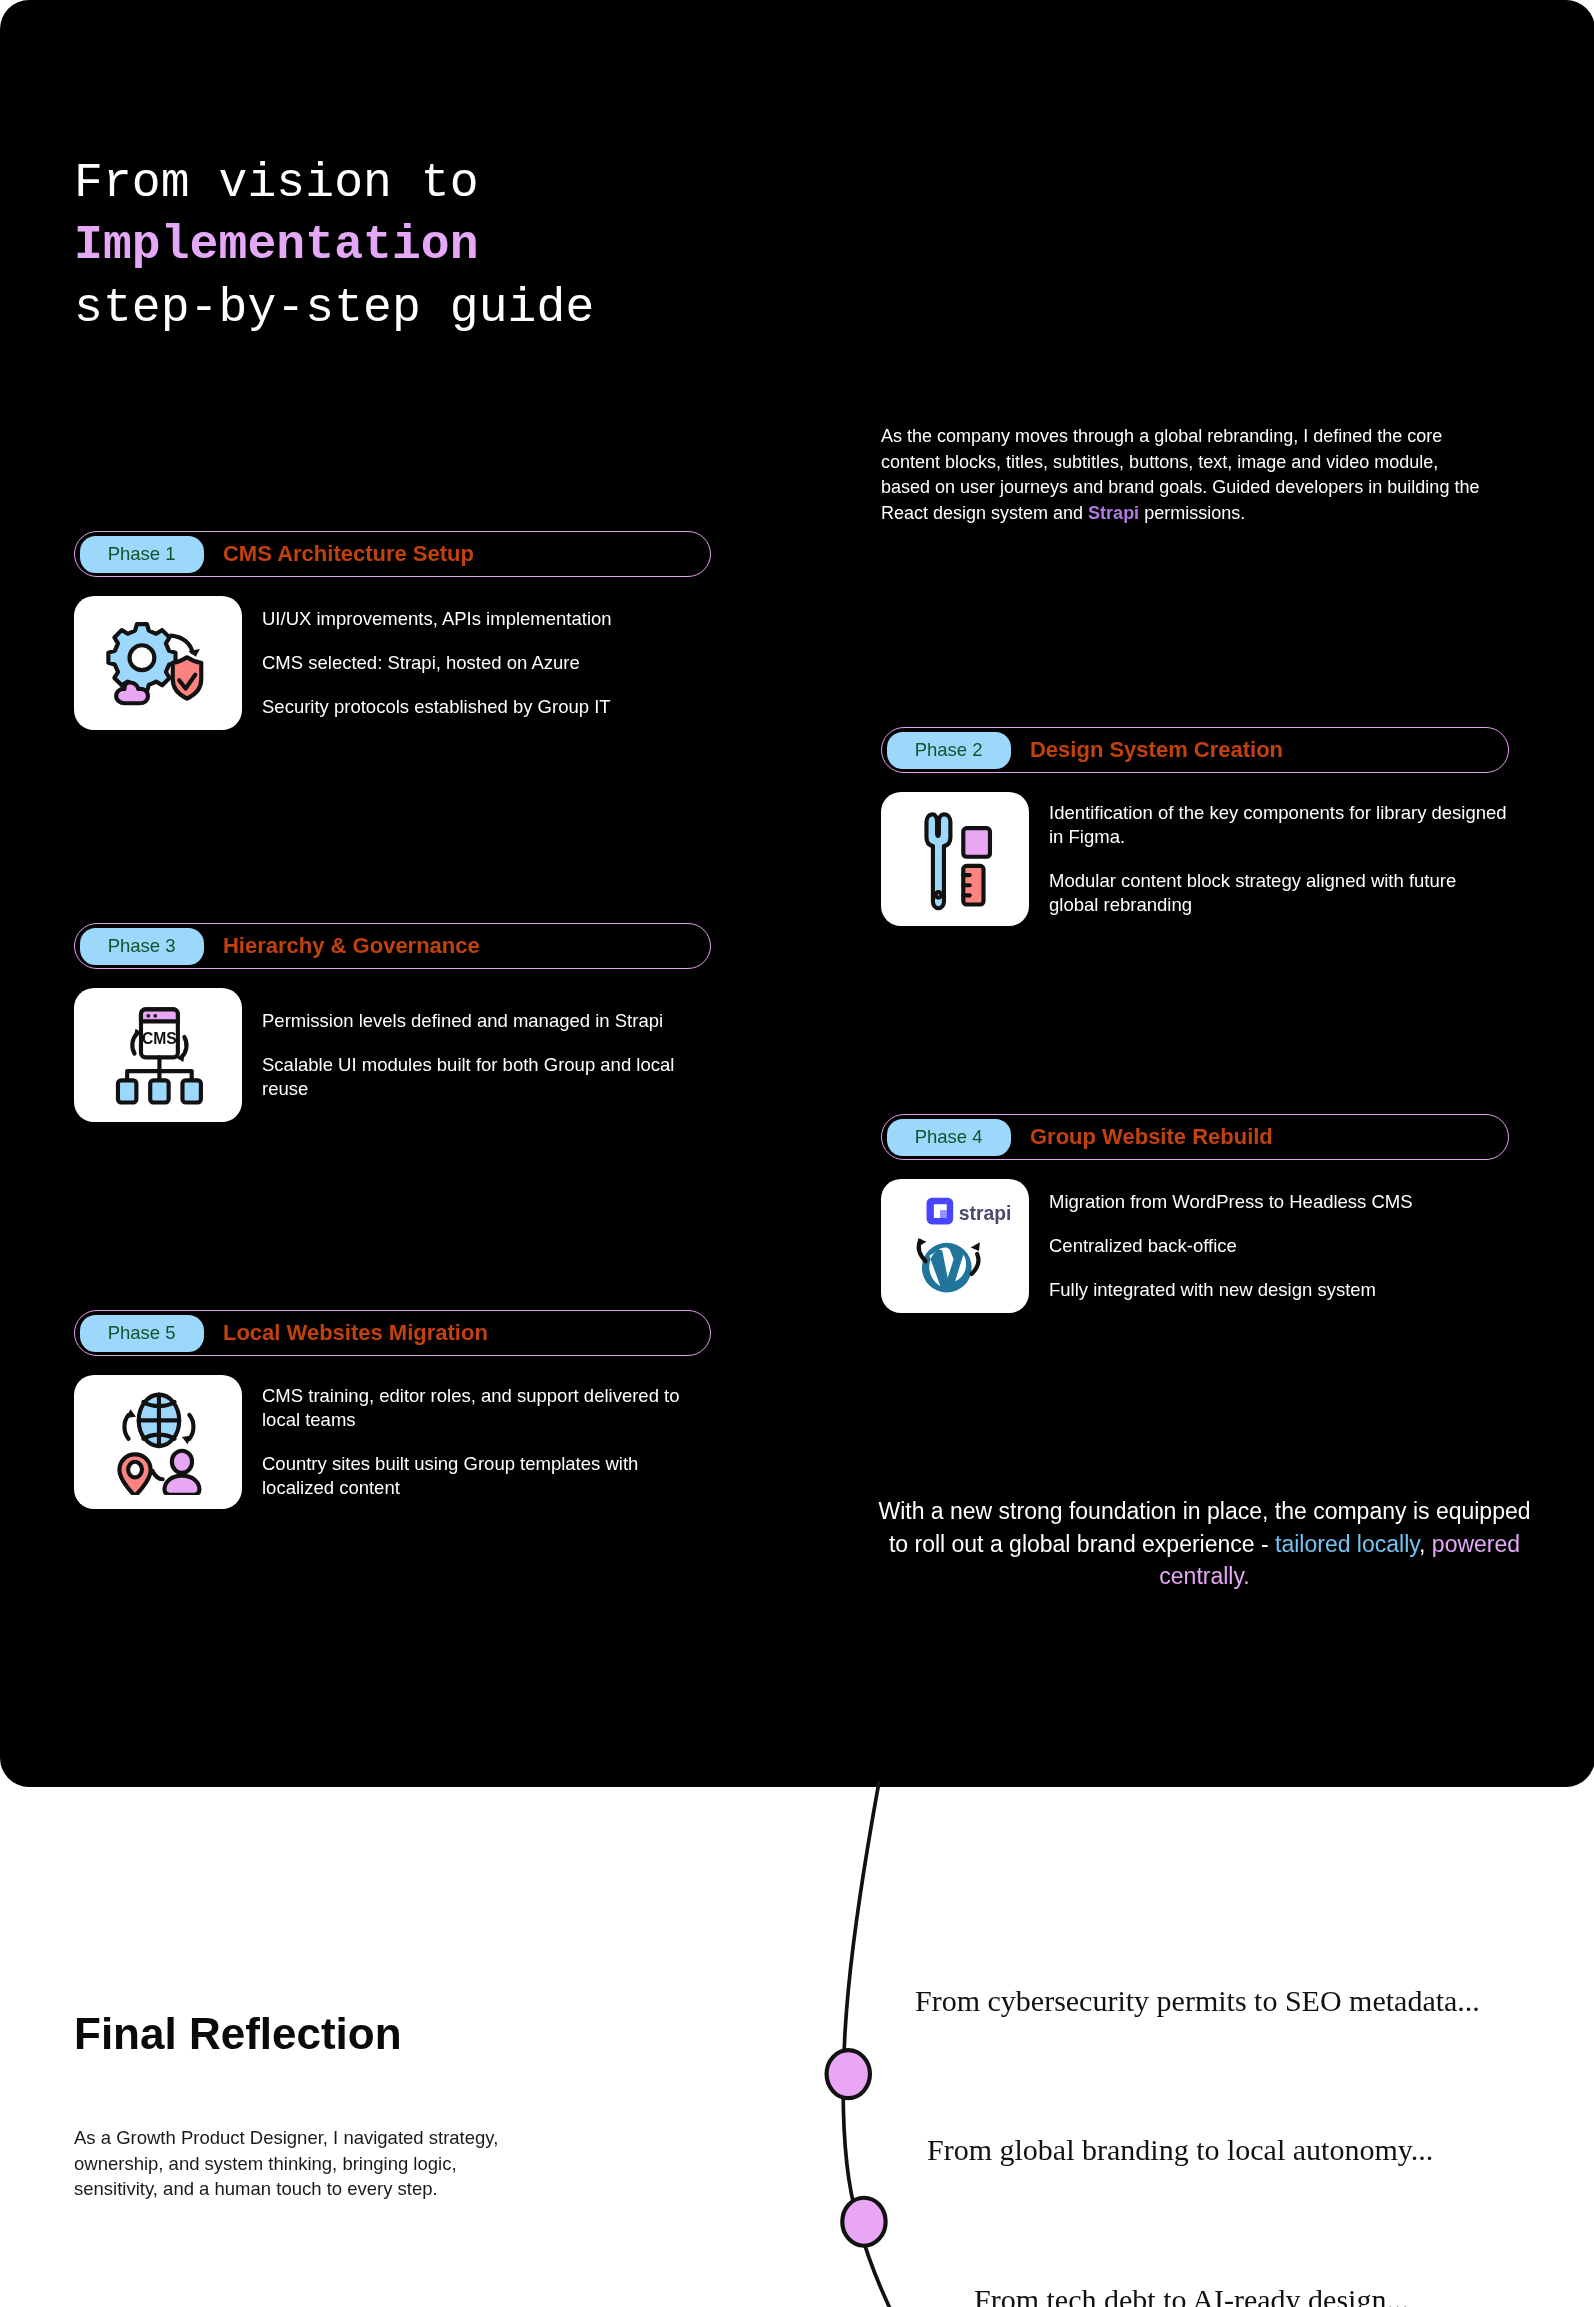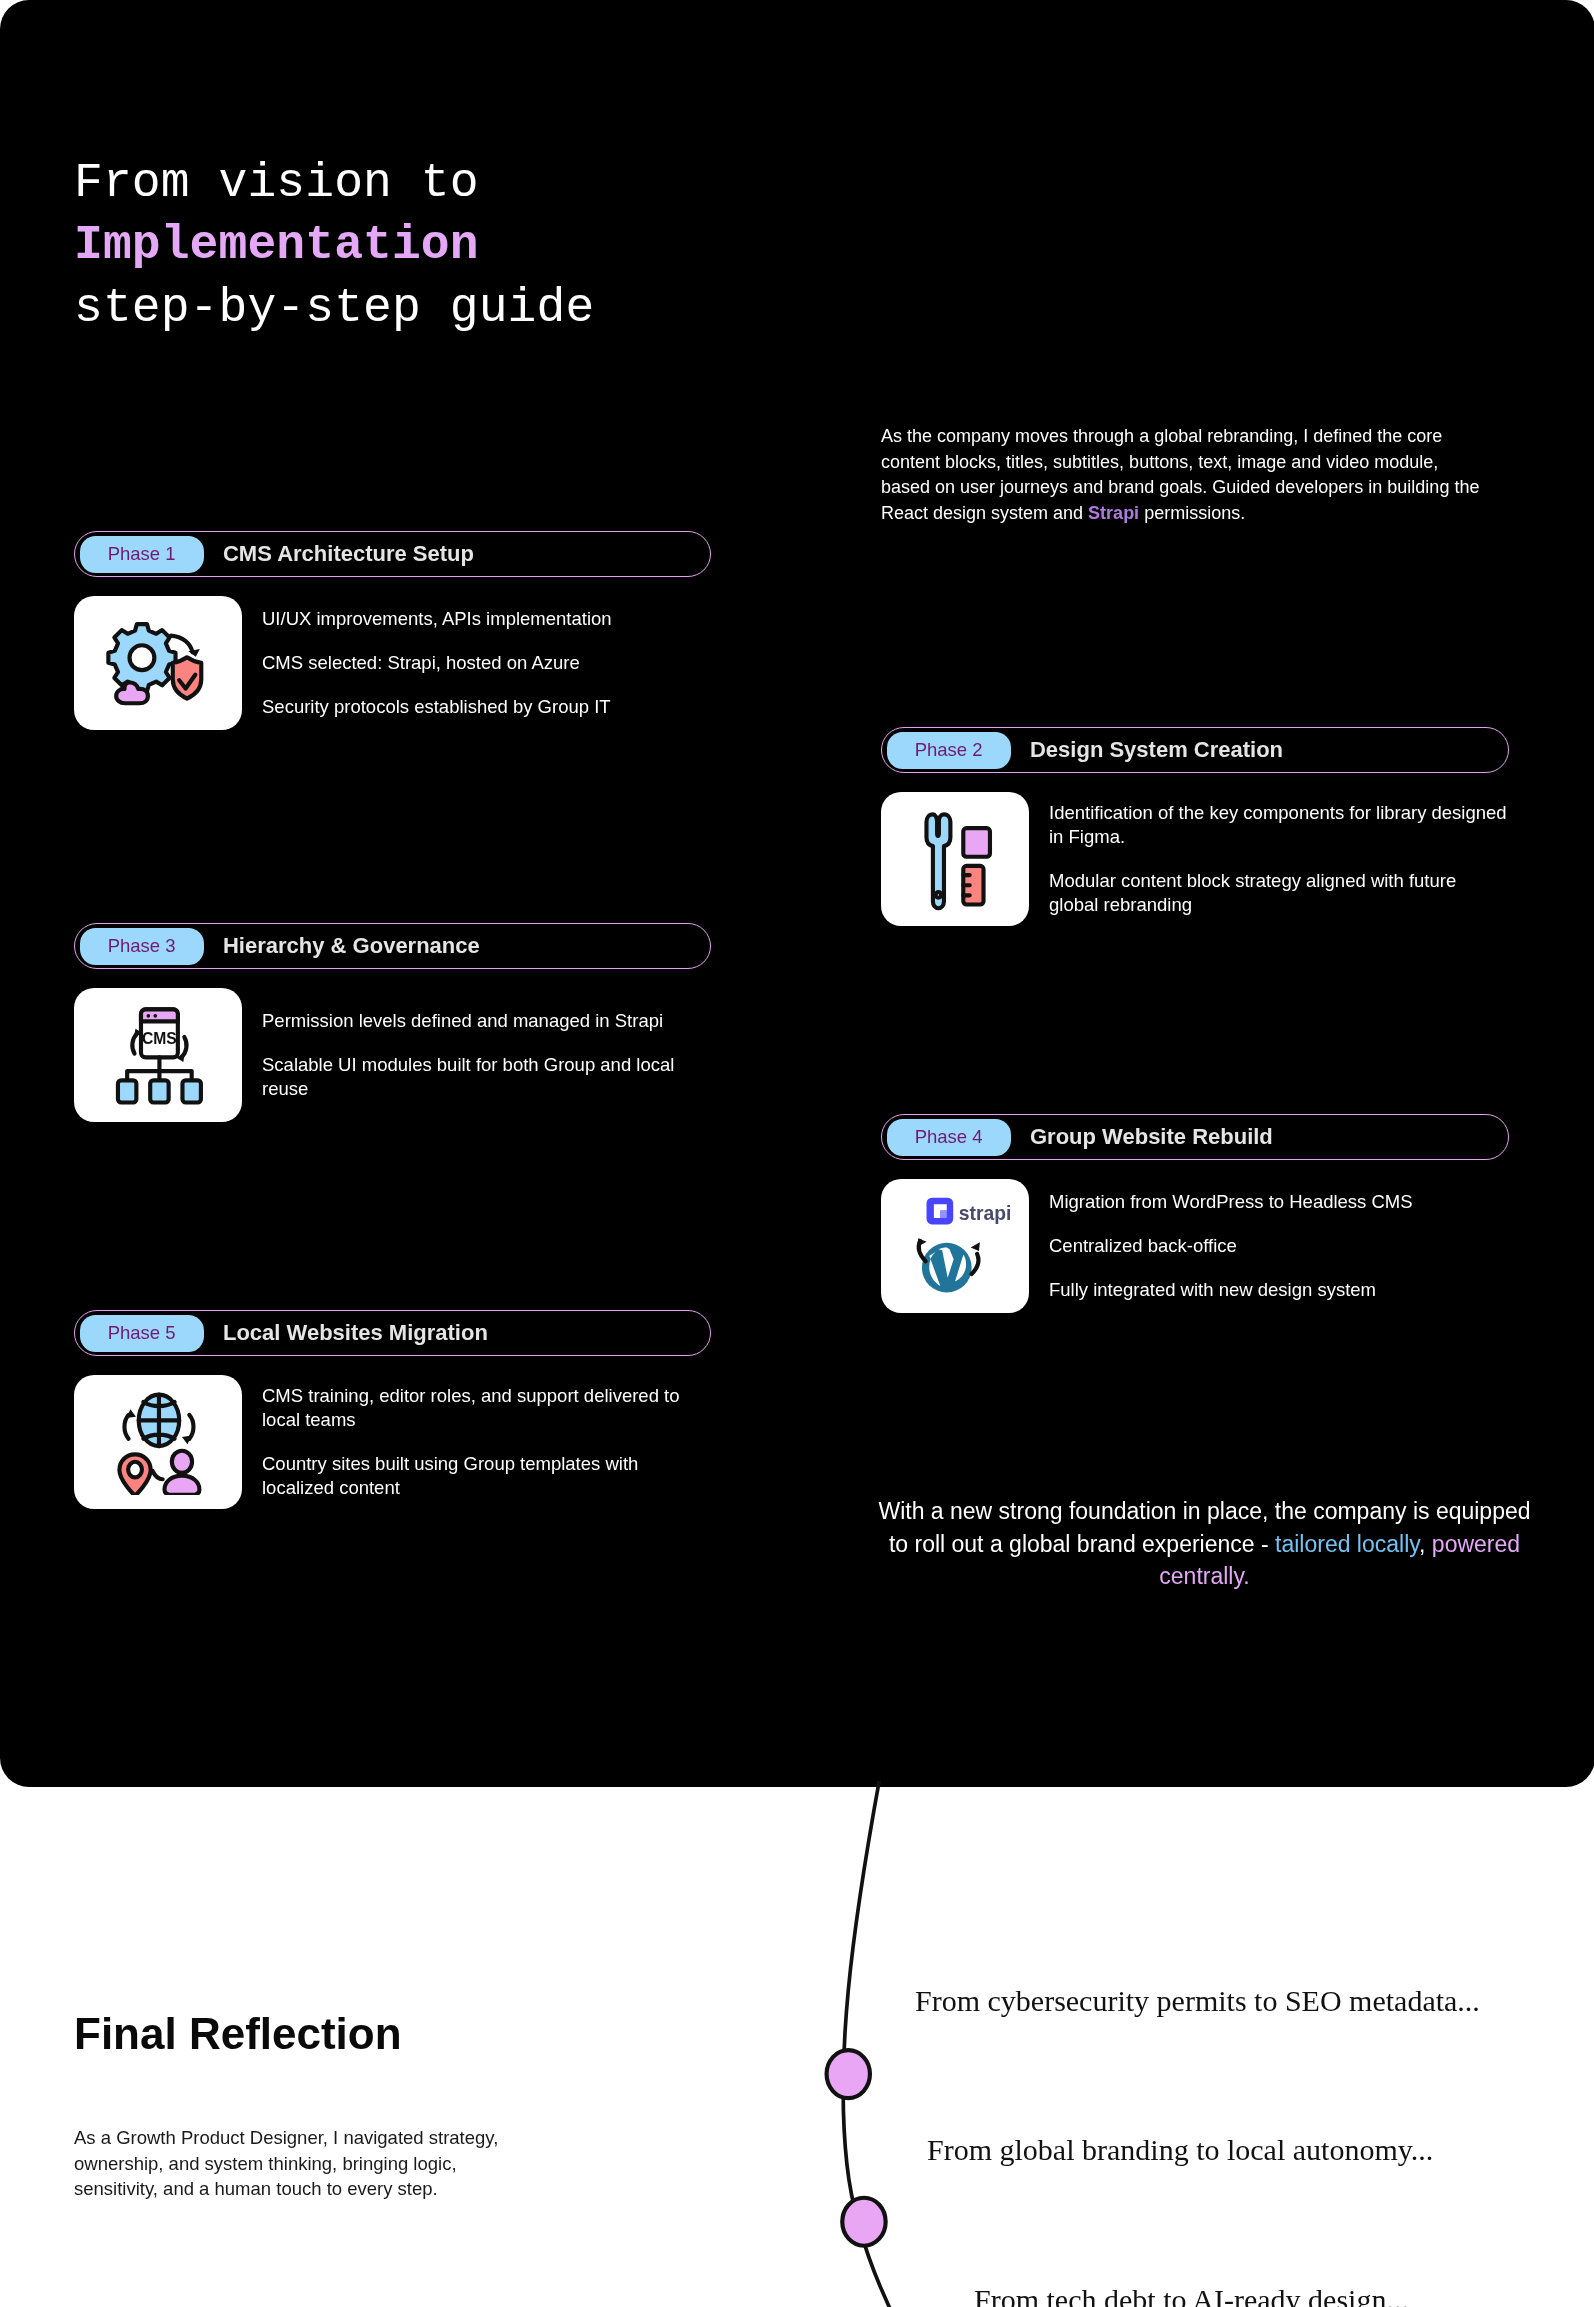--- a/index.html
+++ b/index.html
@@ -19,22 +19,22 @@
   #intro{position:absolute;left:881px;top:424px;width:600px;
          font-size:18px;line-height:1.42;color:#ffffff;}
   #intro .em{color:#B07BE0;font-weight:700;}
 
   
   .phase{position:absolute;}
   .phase-head{position:relative;box-sizing:border-box;border:1.8px solid #E79FF0;border-radius:24px;
               height:46px;display:flex;align-items:center;background:#000;}
   .phase-badge{box-sizing:border-box;margin-left:4.6px;background:#9BD8FB;border-radius:15.7px;
                height:37px;min-width:124px;display:flex;align-items:center;justify-content:center;
-               color:#701a75;font-size:18.5px;}
-  .phase-title{margin-left:19.4px;color:#e5e5e5;font-size:22px;font-weight:700;white-space:nowrap;}
+               color:#14532d;font-size:18.5px;}
+  .phase-title{margin-left:19.4px;color:#c2410c;font-size:22px;font-weight:700;white-space:nowrap;}
 
   .phase-body{display:flex;margin-top:19.4px;}
   .icon-tile{flex:0 0 auto;background:#ffffff;border-radius:20px;display:flex;align-items:center;
              justify-content:center;}
   .bullets{margin-left:20px;display:flex;flex-direction:column;justify-content:center;}
   .bullet{color:#ffffff;font-size:18.5px;line-height:1.30;}
   .bullet + .bullet{margin-top:20px;}
 
   
   .col-left{left:74px;width:637px;}

